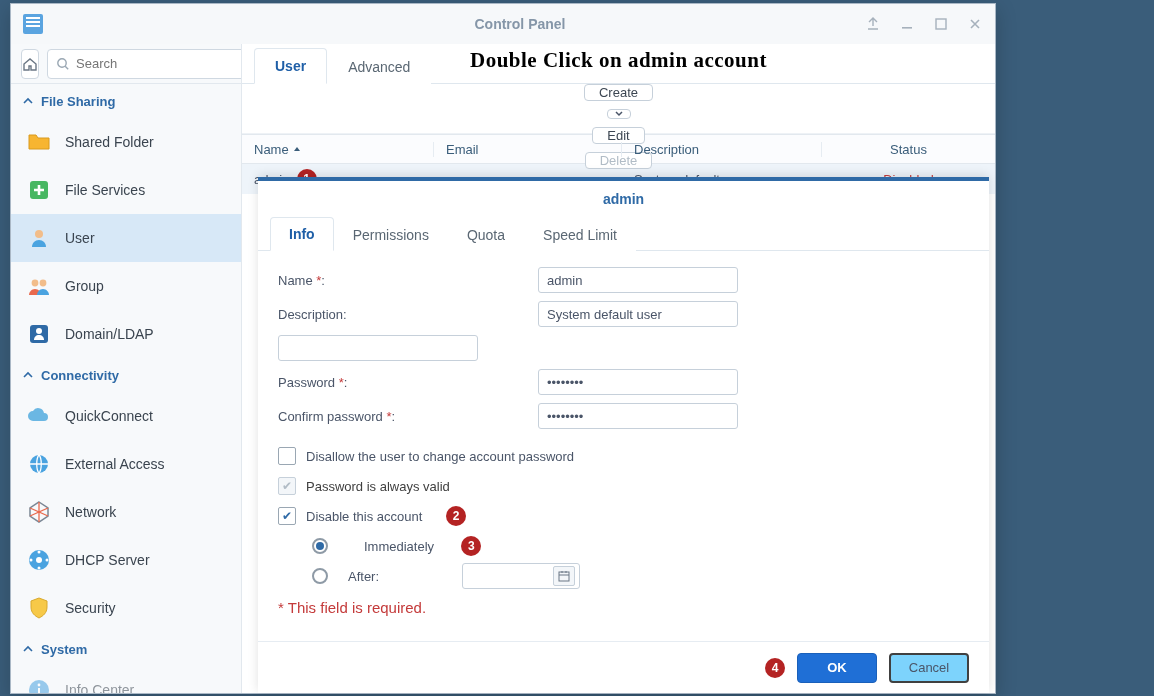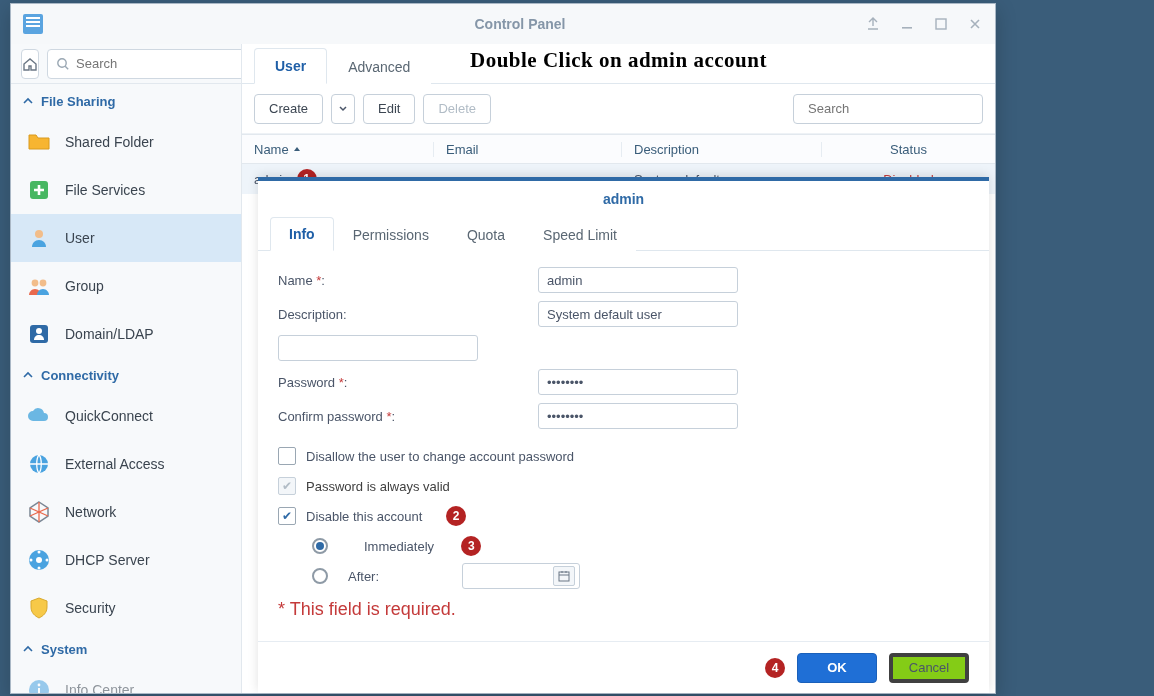--- a/index.html
+++ b/index.html
@@ -27,21 +27,21 @@
   .nav-item.active { background: #d7e8f7; }
   .nav-icon { width: 28px; height: 28px; margin-right: 12px; display:flex; align-items:center; justify-content:center; flex-shrink:0; }
 
   .main { flex: 1; position: relative; background: #fff; overflow:hidden; }
   .tabs { height: 40px; border-bottom: 1px solid #dfe7ee; display: flex; align-items: flex-end; padding: 0 12px; position: relative; }
   .tab { padding: 9px 20px; font-size: 14px; color: #5a6773; border: 1px solid transparent; border-bottom: none; cursor: pointer; position: relative; top: 1px; background: #fff; }
   .tab.active { color: #1f5fa7; font-weight: 700; border-color: #dfe7ee; border-bottom: 1px solid #fff; border-radius: 4px 4px 0 0; }
 
   .instr { position: absolute; left: 228px; top: 4px; font-family: Georgia, "Times New Roman", serif; font-weight: 900; font-size: 21px; color: #000; letter-spacing: .5px; }
 
-  .toolbar { height: 50px; display: flex; align-items: center; padding: 0 12px; gap: 8px; border-bottom: 1px solid #eef2f6; }
+  .toolbar { height: 50px; display: flex; align-items: center; padding: 0 12px; gap: 8px; border-bottom: 1px solid #eef2f6; flex-direction: column; }
   .btn { height: 30px; border: 1px solid #c6d0da; border-radius: 4px; background: #fff; padding: 0 14px; font-size: 13px; color: #3c4652; cursor: pointer; display: flex; align-items: center; }
   .btn.disabled { color: #b1bcc6; cursor: default; }
   .btn-drop { width: 24px; padding:0; justify-content:center; }
   .toolbar-search { margin-left:auto; width:190px; height:30px; border:1px solid #c6d0da; border-radius:4px; display:flex; align-items:center; padding:0 8px; color:#8e9aa6; font-size:13px; }
   .toolbar-search input { border:none; outline:none; flex:1; font-size:13px; background:transparent; }
 
   .table-head { height:30px; display:flex; align-items:center; font-size:13px; color:#3a5d7a; border-bottom:1px solid #e2e8ee; border-top:1px solid #e2e8ee; background:#fbfcfe; }
   .th { padding:0 12px; cursor:pointer; display:flex; align-items:center; gap:4px; }
   .th:not(:last-child){ border-right:1px solid #e6ecf2; }
   .th.name{width:192px;} .th.email{width:188px;} .th.desc{width:200px;} .th.status{flex:1; justify-content:center;}
@@ -62,25 +62,25 @@
   .check-row { display:flex; align-items:center; height:30px; gap:10px; }
   .chk { width:18px; height:18px; border:1px solid #9aa7b3; border-radius:2px; display:flex; align-items:center; justify-content:center; background:#fff; cursor:pointer; }
   .chk.checked::after { content:'✔'; font-size:12px; color:#2f6aa6; }
   .chk.dis { border-color:#c6d0da; background:#f3f6f9; cursor:default; }
   .chk.dis.checked::after { color:#b1bcc6; }
   .grayed { color:#404040; }
   .radio { width:16px; height:16px; border:2px solid #8e9aa6; border-radius:50%; display:flex; align-items:center; justify-content:center; cursor:pointer; }
   .radio.sel::after { content:''; width:8px; height:8px; background:#2f6aa6; border-radius:50%; }
   .date-input { width:118px; height:26px; border:1px solid #c6d0da; border-radius:3px; display:flex; align-items:center; justify-content:flex-end; padding-right:4px; }
   .date-btn { width:22px; height:20px; background:#f3f6f9; border:1px solid #c6d0da; border-radius:2px; display:flex; align-items:center; justify-content:center; cursor:pointer; color:#6b7785; }
-  .footnote { color:#c43a3a; font-size:18px; margin-top:8px; }
+  .footnote { color:#c43a3a; font-size:15px; margin-top:8px; }
 
   .dialog-footer { height:52px; border-top:1px solid #e6ecf2; display:flex; align-items:center; justify-content:flex-end; gap:12px; padding:0 20px; }
   .btn-primary { height:30px; width:80px; background:#1f6fd6; color:#fff; border:1px solid #1a60ba; border-radius:4px; font-size:13px; cursor:pointer; display:flex; align-items:center; justify-content:center; font-weight:600; }
-  .btn-cancel { height:30px; width:80px; background:#84cc16; color:#4a5568; border:4px solid #404040; border-radius:4px; font-size:13px; cursor:pointer; display:flex; align-items:center; justify-content:center; }
+  .btn-cancel { height:30px; width:80px; background:#7dd3fc; color:#4a5568; border:2px solid #404040; border-radius:4px; font-size:13px; cursor:pointer; display:flex; align-items:center; justify-content:center; }
 
   .badge { width:20px; height:20px; border-radius:50%; background:#b42323; display:flex; align-items:center; justify-content:center; color:#fff; font-size:12px; font-weight:700; flex-shrink:0; }
 </style>
 </head>
 <body>
 
 <div class="window">
   <div class="titlebar">
     <span class="titlebar-icon">
       <svg width="20" height="20" viewBox="0 0 20 20">

